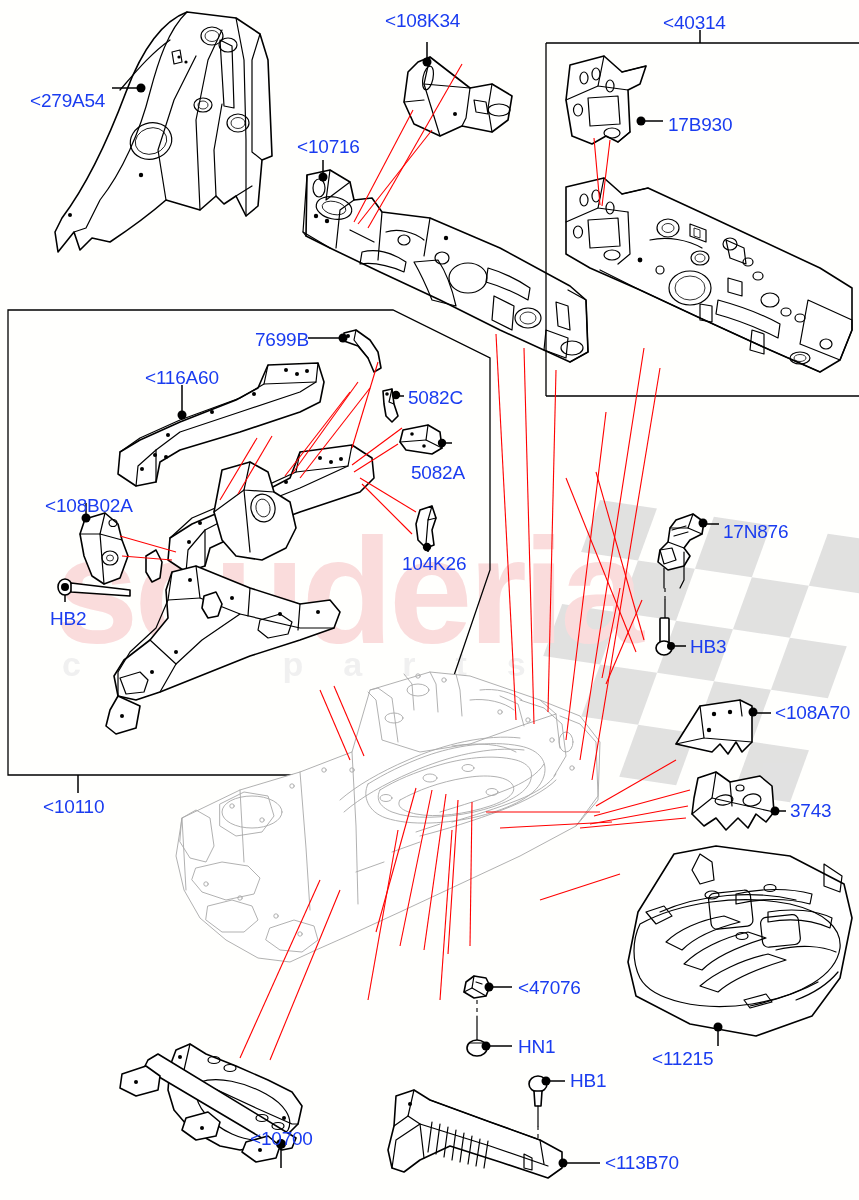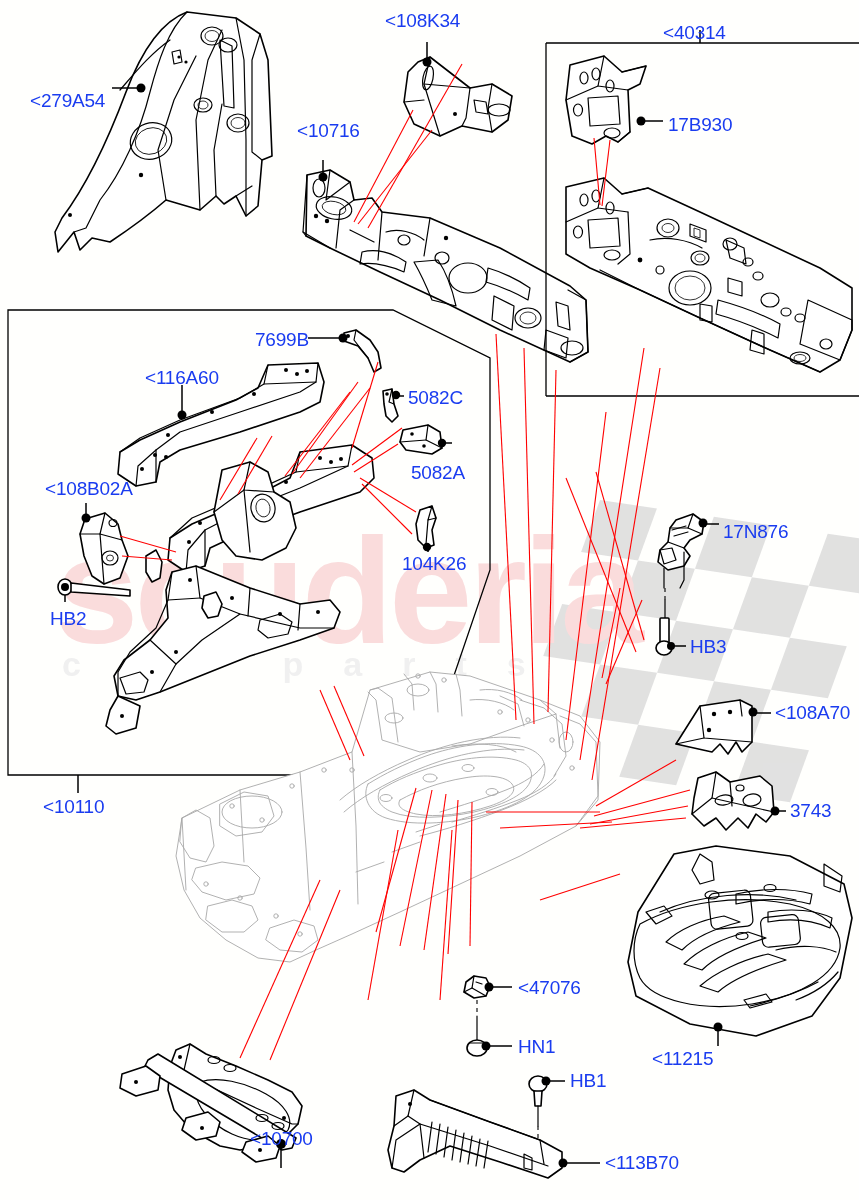--- a/index.html
+++ b/index.html
@@ -617,28 +617,28 @@
     <g>
       <line class="red" x1="240" y1="1058" x2="320" y2="880"></line>
       <line class="red" x1="270" y1="1060" x2="340" y2="890"></line>
     </g>
 
   </svg>
 
   <div style="position:absolute;left:0;top:0;width:859px;height:1200px;z-index:3">
     <div class="lbl" style="left:30px;top:90px">&lt;279A54</div>
     <div class="lbl" style="left:385px;top:10px">&lt;108K34</div>
-    <div class="lbl" style="left:663px;top:22px">&lt;40314</div>
+    <div class="lbl" style="left:663px;top:12px">&lt;40314</div>
     <div class="lbl" style="left:668px;top:114px">17B930</div>
-    <div class="lbl" style="left:297px;top:120px">&lt;10716</div>
+    <div class="lbl" style="left:297px;top:136px">&lt;10716</div>
     <div class="lbl" style="left:255px;top:329px">7699B</div>
     <div class="lbl" style="left:145px;top:367px">&lt;116A60</div>
     <div class="lbl" style="left:408px;top:387px">5082C</div>
     <div class="lbl" style="left:411px;top:462px">5082A</div>
-    <div class="lbl" style="left:45px;top:478px">&lt;108B02A</div>
+    <div class="lbl" style="left:45px;top:495px">&lt;108B02A</div>
     <div class="lbl" style="left:402px;top:553px">104K26</div>
     <div class="lbl" style="left:723px;top:521px">17N876</div>
     <div class="lbl" style="left:50px;top:608px">HB2</div>
     <div class="lbl" style="left:690px;top:636px">HB3</div>
     <div class="lbl" style="left:775px;top:702px">&lt;108A70</div>
     <div class="lbl" style="left:790px;top:800px">3743</div>
     <div class="lbl" style="left:43px;top:796px">&lt;10110</div>
     <div class="lbl" style="left:518px;top:977px">&lt;47076</div>
     <div class="lbl" style="left:518px;top:1036px">HN1</div>
     <div class="lbl" style="left:652px;top:1048px">&lt;11215</div>

